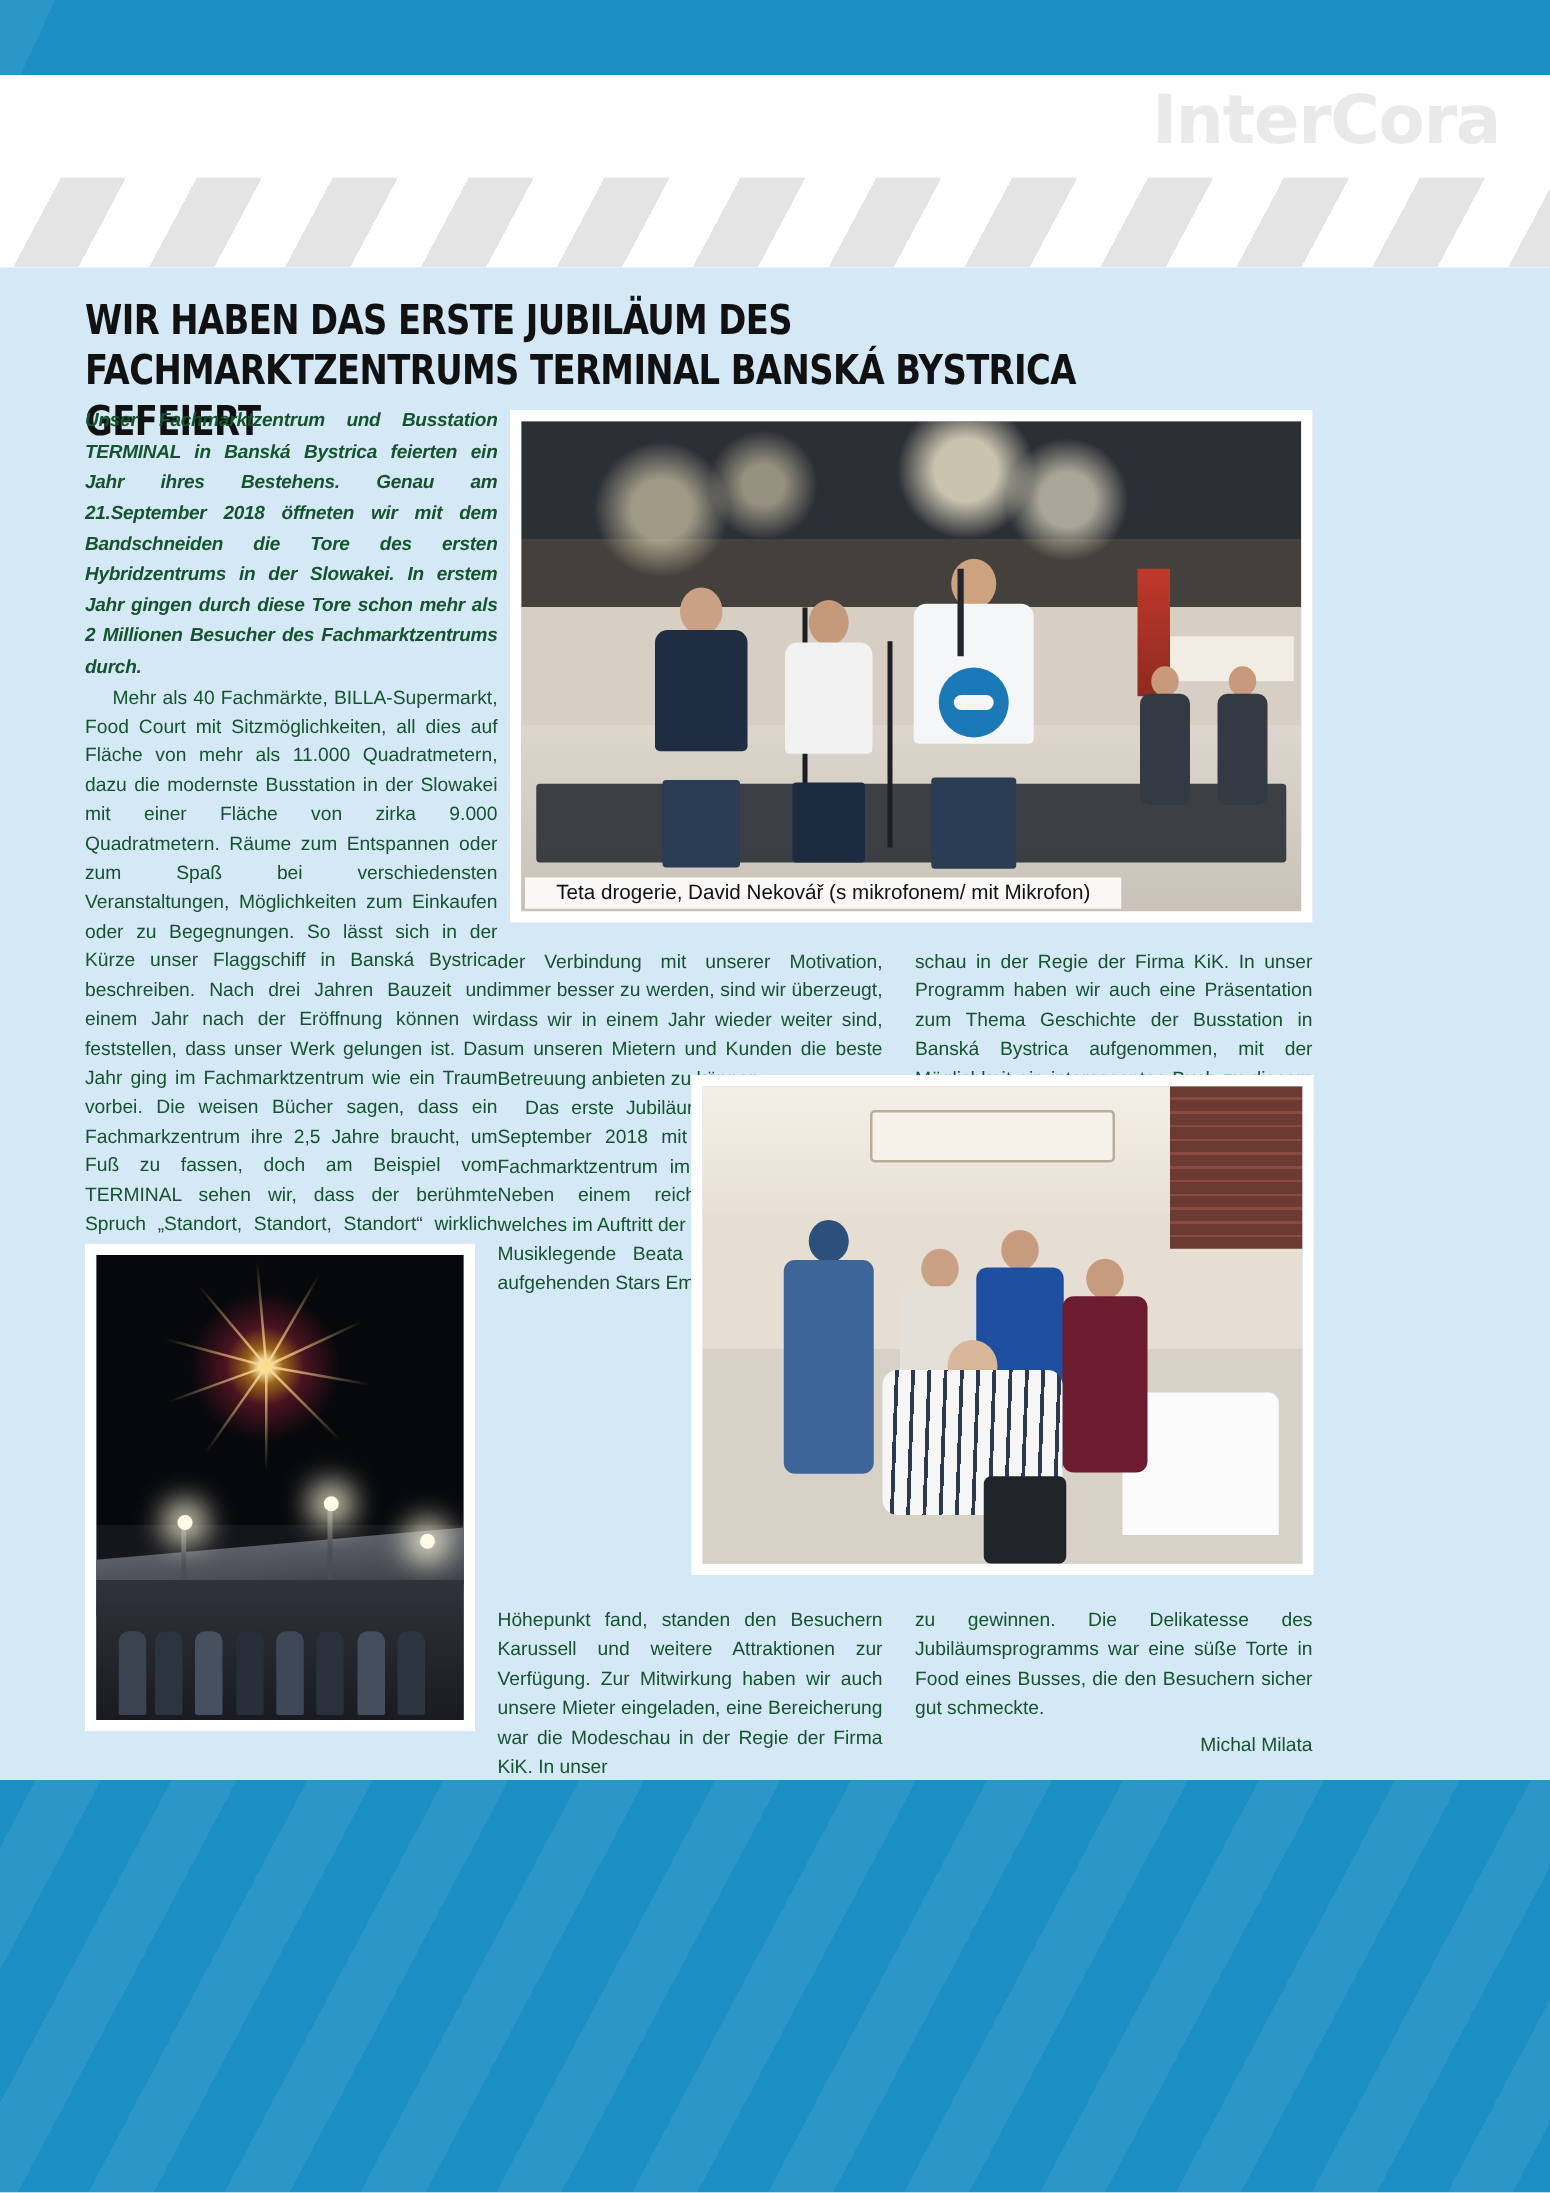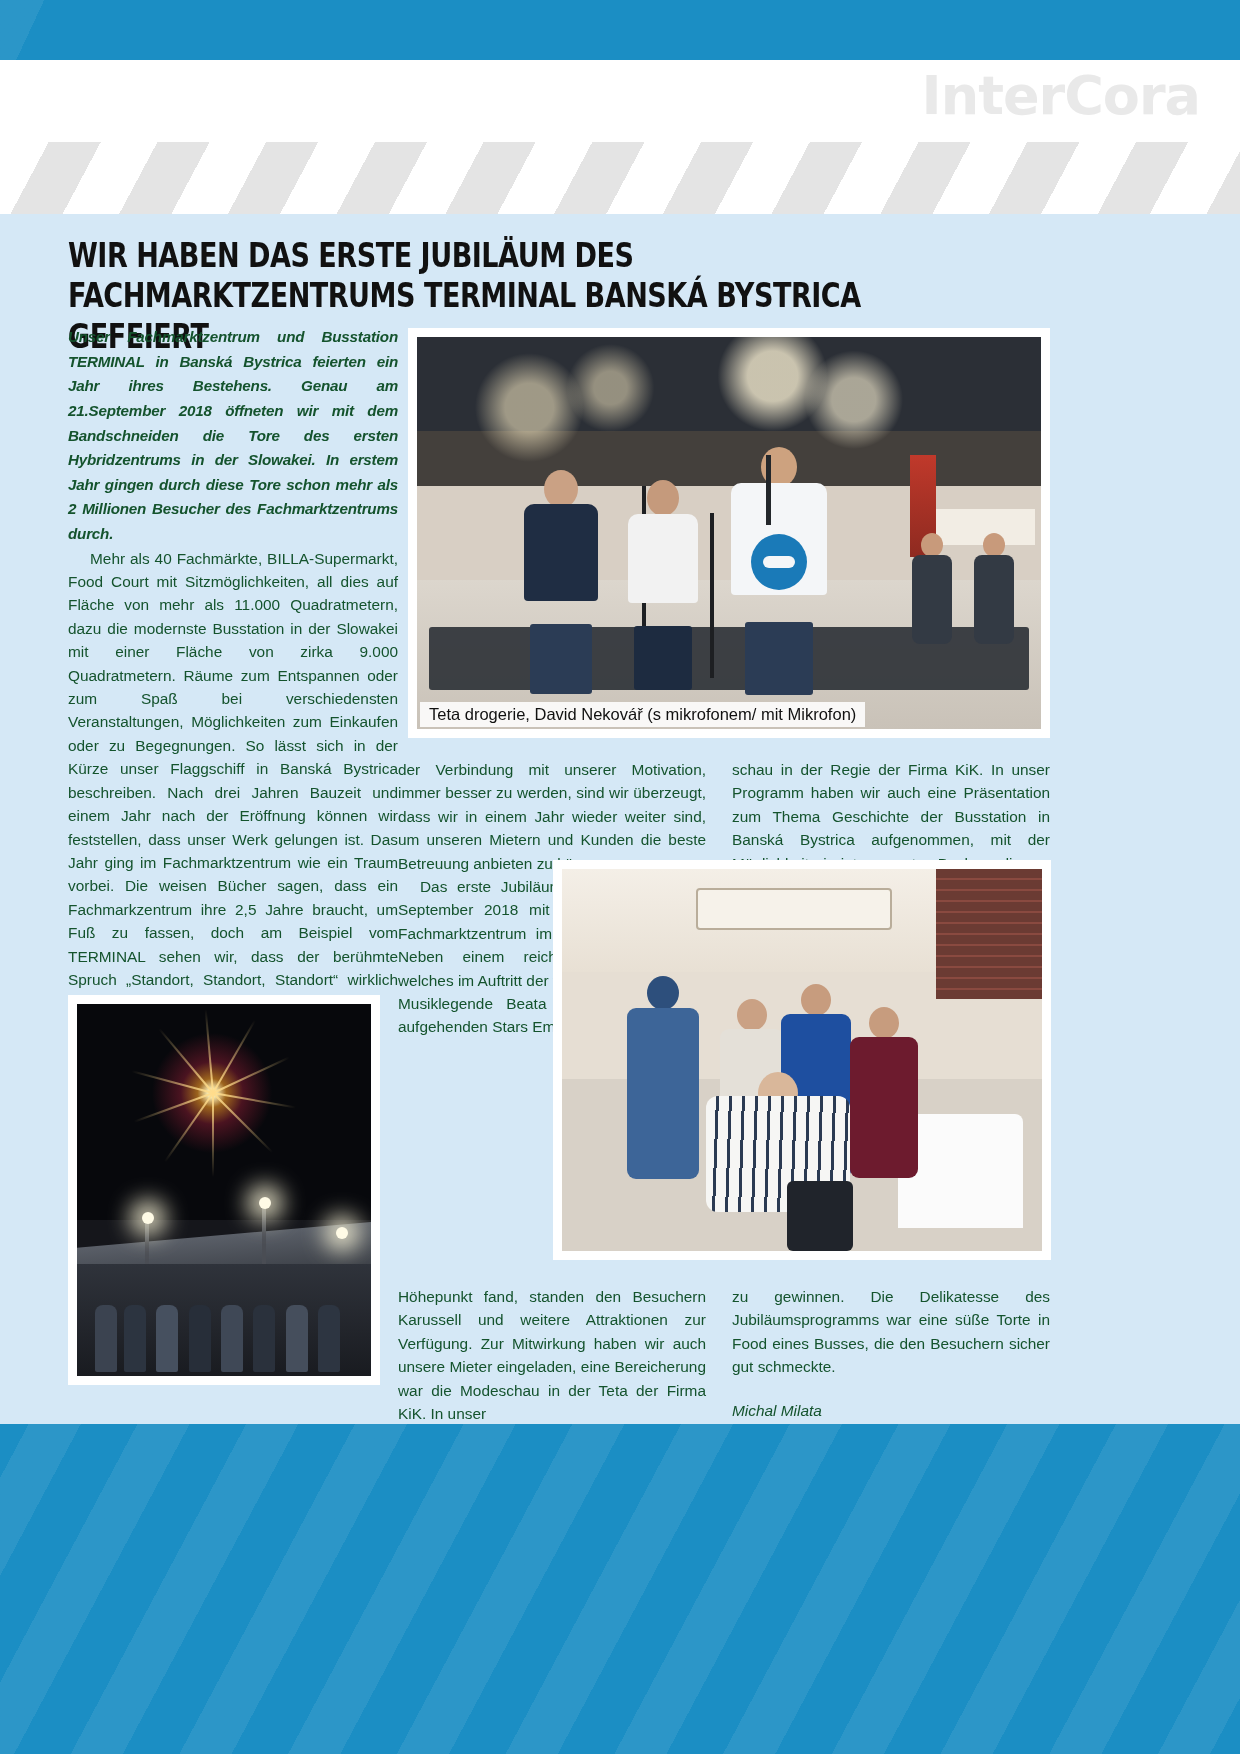--- a/index.html
+++ b/index.html
@@ -99,21 +99,21 @@
     letter-spacing:-.2px;
   }
 
   #col1{left:68px;top:325px;width:330px;}
   #col2{left:398px;top:758px;width:308px;}
   #col2b{left:398px;top:1285px;width:308px;}
   #col3{left:732px;top:758px;width:318px;}
   #col3b{left:732px;top:1285px;width:318px;}
 
   .signature{
-    display:block;font-style:italic;margin-top:20px;font-size:15.4px;
+    display:block;text-align:right;margin-top:6px;font-size:15.4px;
   }
 
   
   .photo{
     position:absolute;background:#ccd6de;overflow:hidden;
     border:9px solid #ffffff;
     box-sizing:border-box;
   }
 
   
@@ -219,21 +219,21 @@
   #photo3 .crowd{position:absolute;left:0;bottom:0;width:100%;height:30%;
     background:linear-gradient(#2f333b,#191b20);}
   #photo3 .ph{position:absolute;bottom:4%;width:22px;height:60%;border-radius:8px 8px 2px 2px;}
 
   
   .caption{
     position:absolute;
     background:rgba(255,255,255,.88);
     color:#111;
     font-size:16.5px;
-    padding:3px 9px;
+    padding:3px 25px;
     white-space:nowrap;
     font-family:"Liberation Sans", sans-serif;
     text-align:center;
   }
   #cap1{left:420px;top:702px;}
 </style>
 </head>
 <body>
 
 <div class="top-band">
@@ -290,21 +290,21 @@
     </div>
   </div>
 </div>
 <div class="caption" id="cap1">Teta drogerie, David Nekovář (s mikrofonem/ mit Mikrofon)</div>
 
 <div class="col" id="col2">
   <p>der Verbindung mit unserer Motivation, immer besser zu werden, sind wir überzeugt, dass wir in einem Jahr wieder weiter sind, um unseren Mietern und Kunden die beste Betreuung anbieten zu können.</p>
   <p>Das erste Jubiläum haben wir am 28. September 2018 mit den Besuchern des Fachmarktzentrum im großen Stil gefeiert. Neben einem reichhaltigen Programm, welches im Auftritt der tschechoslowakischen Musiklegende Beata Dubasová und des aufgehenden Stars Emma Drobná seinen</p>
 </div>
 <div class="col" id="col2b">
-  <p>Höhepunkt fand, standen den Besuchern Karussell und weitere Attraktionen zur Verfügung. Zur Mitwirkung haben wir auch unsere Mieter eingeladen, eine Bereicherung war die Modeschau in der Teta der Firma KiK. In unser</p>
+  <p>Höhepunkt fand, standen den Besuchern Karussell und weitere Attraktionen zur Verfügung. Zur Mitwirkung haben wir auch unsere Mieter eingeladen, eine Bereicherung war die Modeschau in der Regie der Firma KiK. In unser</p>
 </div>
 
 <div class="col" id="col3">
   <p>schau in der Regie der Firma KiK. In unser Programm haben wir auch eine Präsentation zum Thema Geschichte der Busstation in Banská Bystrica aufgenommen, mit der Möglichkeit ein interessantes Buch zu diesem Thema</p>
 </div>
 <div class="col" id="col3b">
   <p>zu gewinnen. Die Delikatesse des Jubiläumsprogramms war eine süße Torte in Food eines Busses, die den Besuchern sicher gut schmeckte.</p>
   <span class="signature">Michal Milata</span>
 </div>
 

